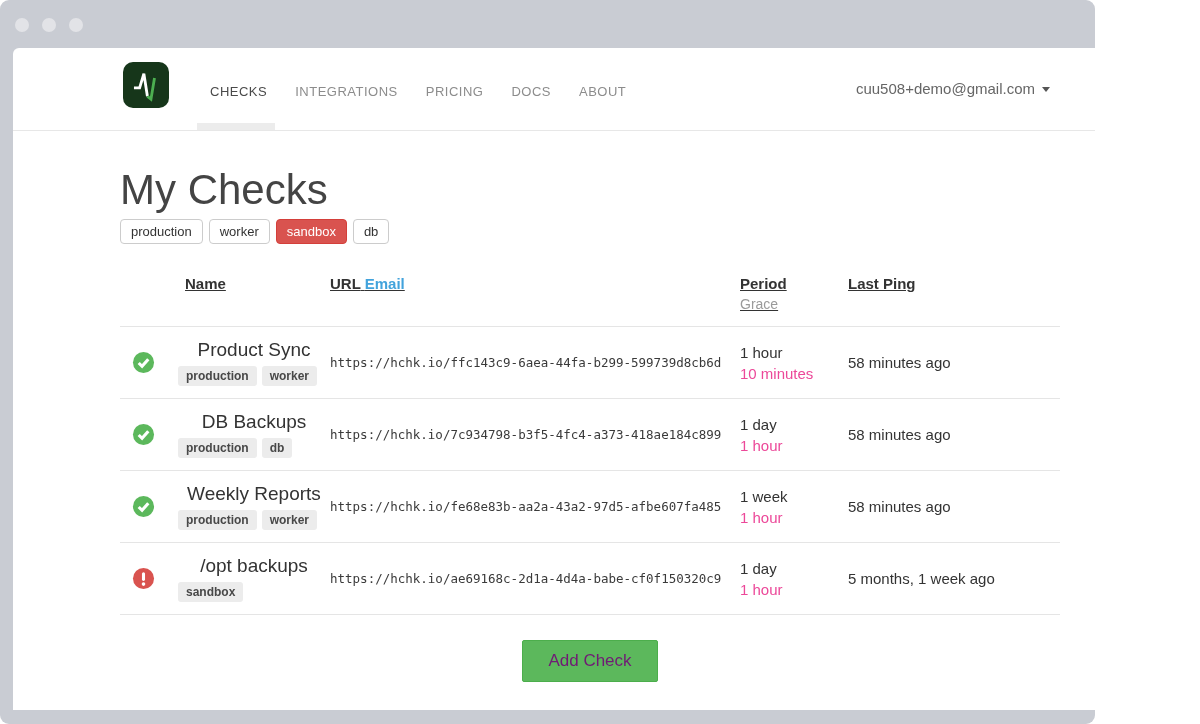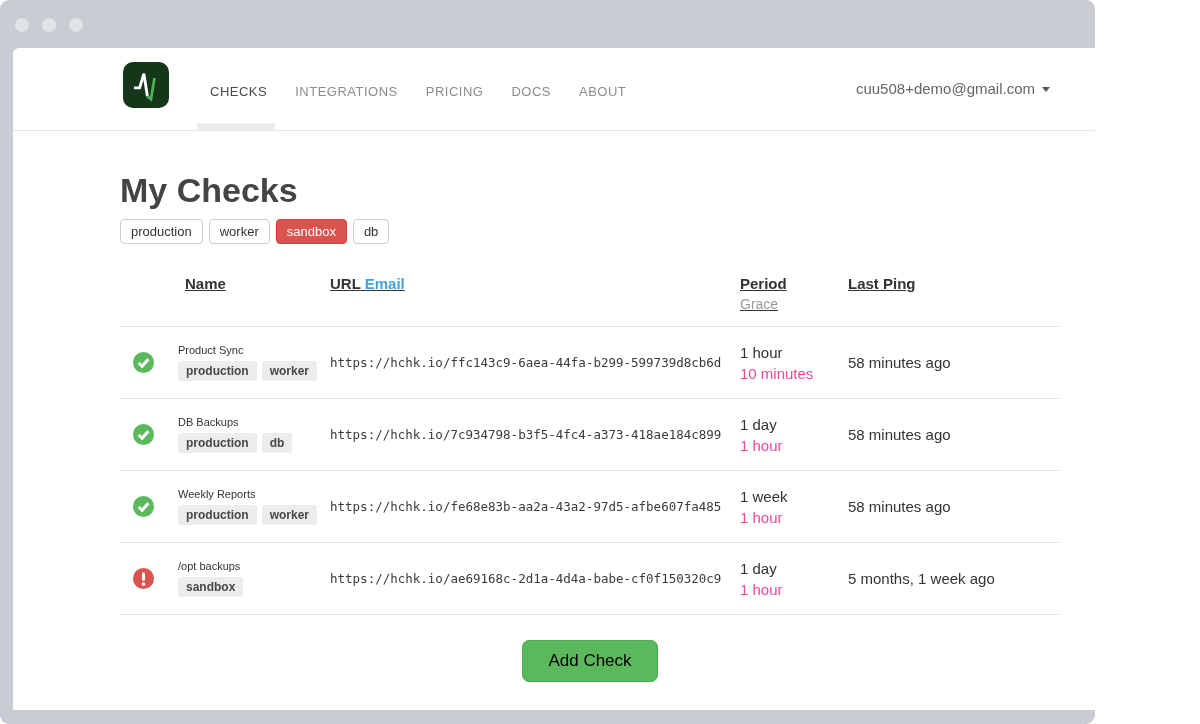--- a/index.html
+++ b/index.html
@@ -23,42 +23,42 @@
   .logo{position:absolute;left:110px;top:14px;width:46px;height:46px;border-radius:10px;background:#16361a;display:flex;align-items:center;justify-content:center;}
   .nav{position:absolute;left:197px;top:36px;display:flex;gap:28px;}
   .nav-item{font-size:13px;letter-spacing:0.5px;color:#8c8c8c;cursor:pointer;text-transform:uppercase;}
   .nav-item.active{color:#4a4a4a;}
   .nav-active-bar{position:absolute;left:184px;bottom:0;width:78px;height:7px;background:#ececec;}
   .account{position:absolute;right:122px;top:32px;display:flex;align-items:center;gap:7px;cursor:pointer;}
   .account-email{font-size:15px;color:#666;}
   .caret{width:0;height:0;border-left:4px solid transparent;border-right:4px solid transparent;border-top:5px solid #555;margin-top:2px;}
   
   .main{padding:0 0 0 107px;}
-  .page-title{font-size:34px;font-weight:700;color:#444;margin:40px 0 10px 0;line-height:38px;}
+  .page-title{font-size:42px;font-weight:400;color:#444;margin:40px 0 10px 0;line-height:38px;}
   .filters{display:flex;gap:6px;margin-bottom:31px;}
   .filter-btn{font-size:13px;color:#333;background:#fff;border:1px solid #ccc;border-radius:4px;padding:4px 10px;cursor:pointer;font-family:"Liberation Sans",sans-serif;}
   .filter-btn.danger{background:#d9534f;border-color:#d43f3a;color:#fff;}
   
   .checks-table{width:940px;}
   .thead{display:grid;grid-template-columns:58px 152px 410px 108px 1fr;align-items:start;padding-bottom:14px;border-bottom:1px solid #e5e5e5;}
   .th{font-size:15px;font-weight:bold;color:#333;text-decoration:underline;}
   .th-name{grid-column:2;padding-left:7px;}
   .th-link{color:#42a3dc;font-weight:bold;cursor:pointer;}
   .th-sub{font-size:14px;font-weight:normal;color:#9a9a9a;margin-top:4px;}
   .row{display:grid;grid-template-columns:58px 152px 410px 108px 1fr;align-items:center;height:71px;border-bottom:1px solid #e5e5e5;}
   .status{width:23px;height:23px;margin-left:12px;}
-  .check-name{font-size:11px;color:#333;margin-bottom:5px;}
+  .check-name{font-size:19px;color:#333;margin-bottom:5px;text-align:center;}
   .tags{display:flex;gap:5px;}
   .tag{font-size:12px;font-weight:bold;color:#484848;background:#ececec;border-radius:3px;padding:3px 8px;white-space:nowrap;}
   .url{font-family:"DejaVu Sans Mono","Liberation Mono",monospace;font-size:12.5px;color:#3a3a3a;}
   .period-main{font-size:15px;color:#333;margin-bottom:4px;}
   .period-grace{font-size:15px;color:#ec4899;}
   .last-ping{font-size:15px;color:#333;}
   .add-wrap{width:940px;display:flex;justify-content:center;margin-top:25px;}
-  .add-btn{background:#5cb85c;border:1px solid #4cae4c;border-radius:7px;color:#000000;font-size:17px;padding:10px 25px;cursor:pointer;font-family:"Liberation Sans",sans-serif;}
+  .add-btn{background:#5cb85c;border:1px solid #4cae4c;border-radius:2px;color:#701a75;font-size:17px;padding:10px 25px;cursor:pointer;font-family:"Liberation Sans",sans-serif;}
 </style>
 </head>
 <body>
 
 <div class="window">
 
   <div class="dots">
     <div class="dot"></div>
     <div class="dot"></div>
     <div class="dot"></div>

